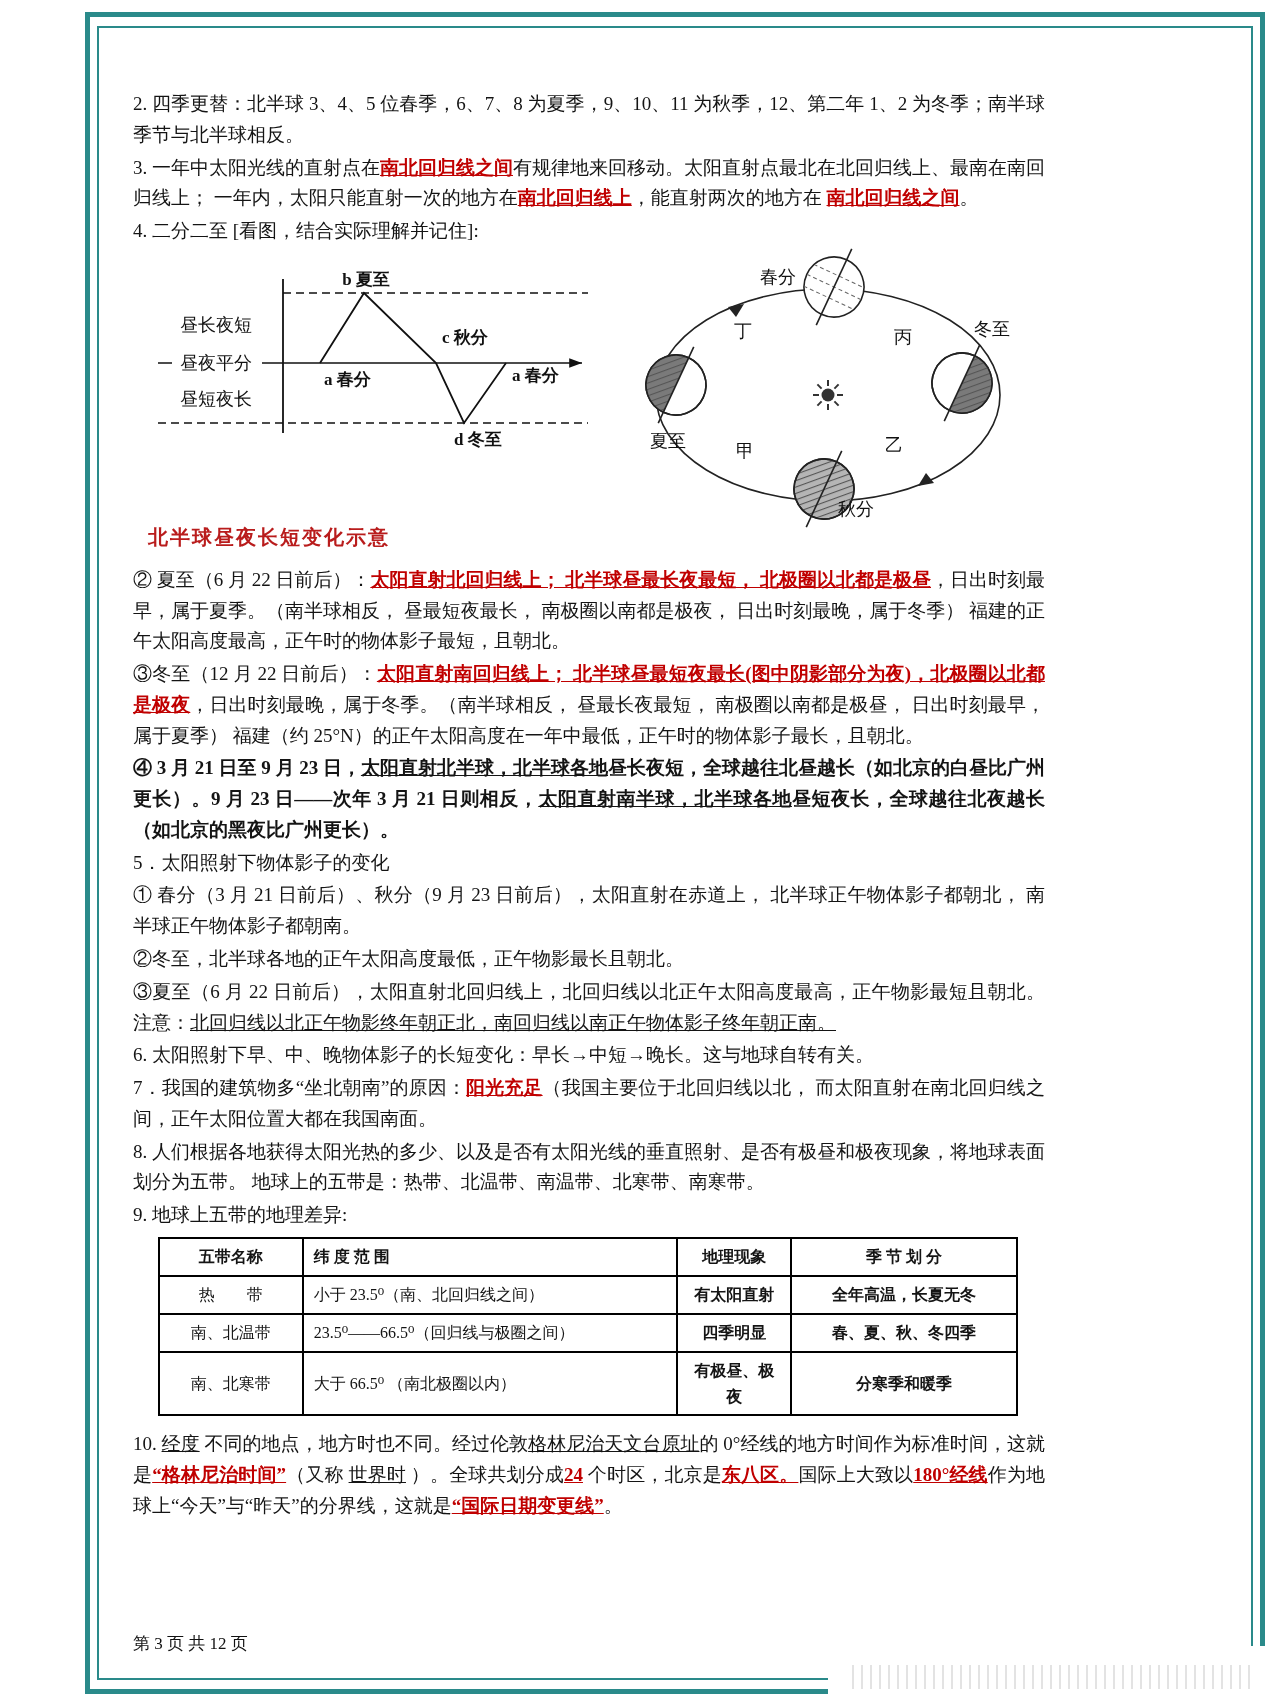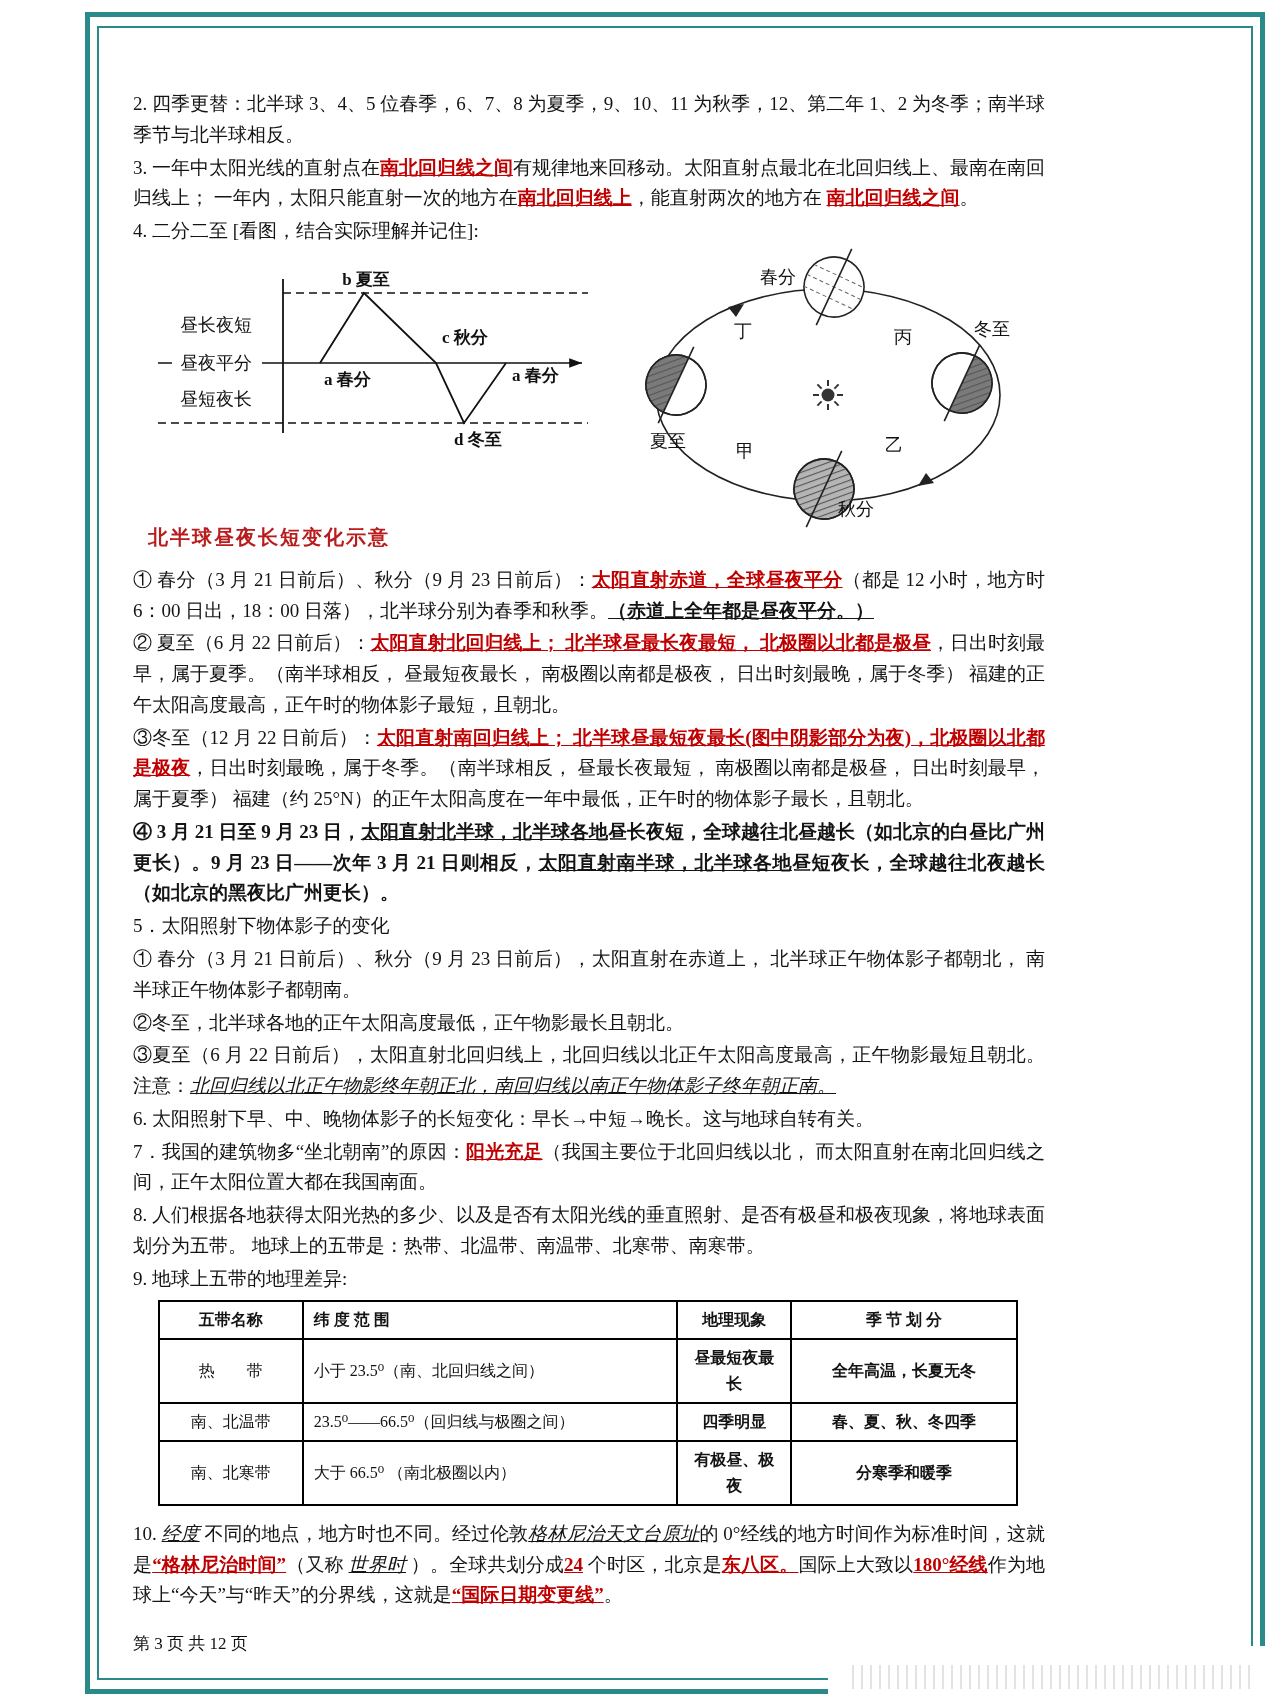--- a/index.html
+++ b/index.html
@@ -18,21 +18,21 @@
     border:2px solid #2a8a8a;box-sizing:border-box;
   }
   
   .content{
     position:absolute;left:133px;top:89px;width:912px;
     font-size:19px;line-height:1.62;text-align:justify;
   }
   .para{margin:0 0 2px 0;}
   .seg-n{}
   .seg-b{font-weight:bold;}
-  .seg-u{text-decoration:underline;font-style:italic;}
+  .seg-u{text-decoration:underline;}
   .seg-bu{font-weight:bold;text-decoration:underline;}
   .seg-ru{color:#c00000;font-weight:bold;text-decoration:underline;}
   
   .figures{display:flex;align-items:flex-start;margin:8px 0 10px 15px;height:300px;}
   .fig{margin:0;padding:0;}
   .fig-left{width:460px;margin-top:14px;}
   .fig-right{width:400px;margin-left:20px;margin-top:-12px;}
   .fig-caption{
     width:450px;font-weight:bold;font-size:20px;
     letter-spacing:2px;margin-top:2px;color:#b91c1c;
@@ -170,21 +170,20 @@
         <text x="228" y="272" text-anchor="middle" font-size="18">秋分</text>
         <text x="40" y="204" text-anchor="middle" font-size="18">夏至</text>
         <text x="115" y="94" text-anchor="middle" font-size="18">丁</text>
         <text x="275" y="100" text-anchor="middle" font-size="18">丙</text>
         <text x="117" y="214" text-anchor="middle" font-size="18">甲</text>
         <text x="266" y="208" text-anchor="middle" font-size="18">乙</text>
       </svg>
     </figure>
   </div>
 
-  <p class="para"><span class="seg-n">① 春分（3 月 21 日前后）、秋分（9 月 23 日前后）：</span><span class="seg-ru">太阳直射赤道，全球昼夜平分</span><span class="seg-n">（都是 12 小时，地方时 6：00 日出，18：00 日落），北半球分别为春季和秋季。</span><span class="seg-bu">（赤道上全年都是昼夜平分。）</span></p>
   <p class="para"><span class="seg-n">② 夏至（6 月 22 日前后）：</span><span class="seg-ru">太阳直射北回归线上；  北半球昼最长夜最短，  北极圈以北都是极昼</span><span class="seg-n">，日出时刻最早，属于夏季。（南半球相反，  昼最短夜最长，  南极圈以南都是极夜，  日出时刻最晚，属于冬季） 福建的正午太阳高度最高，正午时的物体影子最短，且朝北。</span></p>
   <p class="para"><span class="seg-n">③冬至（12 月 22 日前后）：</span><span class="seg-ru">太阳直射南回归线上；  北半球昼最短夜最长(图中阴影部分为夜)，北极圈以北都是极夜</span><span class="seg-n">，日出时刻最晚，属于冬季。（南半球相反，  昼最长夜最短，  南极圈以南都是极昼，  日出时刻最早，属于夏季）    福建（约 25°N）的正午太阳高度在一年中最低，正午时的物体影子最长，且朝北。</span></p>
   <p class="para"><span class="seg-b">④ 3 月 21 日至 9 月 23 日，</span><span class="seg-bu">太阳直射北半球，北半球各地</span><span class="seg-b">昼长夜短，全球越往北昼越长（如北京的白昼比广州更长）。9 月 23 日——次年 3 月 21 日则相反，</span><span class="seg-bu">太阳直射南半球，北半球各地</span><span class="seg-b">昼短夜长，全球越往北夜越长（如北京的黑夜比广州更长）。</span></p>
   <p class="para"><span class="seg-n">5．太阳照射下物体影子的变化</span></p>
   <p class="para"><span class="seg-n">① 春分（3 月 21 日前后）、秋分（9 月 23 日前后），太阳直射在赤道上，  北半球正午物体影子都朝北，  南半球正午物体影子都朝南。</span></p>
   <p class="para"><span class="seg-n">②冬至，北半球各地的正午太阳高度最低，正午物影最长且朝北。</span></p>
   <p class="para"><span class="seg-n">③夏至（6 月 22 日前后），太阳直射北回归线上，北回归线以北正午太阳高度最高，正午物影最短且朝北。注意：</span><span class="seg-u">北回归线以北正午物影终年朝正北，南回归线以南正午物体影子终年朝正南。</span></p>
   <p class="para"><span class="seg-n">6. 太阳照射下早、中、晚物体影子的长短变化：早长→中短→晚长。这与地球自转有关。</span></p>
   <p class="para"><span class="seg-n">7．我国的建筑物多“坐北朝南”的原因：</span><span class="seg-ru">阳光充足</span><span class="seg-n">（我国主要位于北回归线以北，  而太阳直射在南北回归线之间，正午太阳位置大都在我国南面。</span></p>
   <p class="para"><span class="seg-n">8. 人们根据各地获得太阳光热的多少、以及是否有太阳光线的垂直照射、是否有极昼和极夜现象，将地球表面划分为五带。  地球上的五带是：热带、北温带、南温带、北寒带、南寒带。</span></p>
@@ -196,21 +195,21 @@
         <th class="col0">五带名称</th>
         <th class="col1">纬  度  范  围</th>
         <th class="col2">地理现象</th>
         <th class="col3">季 节 划 分</th>
       </tr>
     </thead>
     <tbody>
         <tr>
           <td class="col0">热　　带</td>
           <td class="col1">小于 23.5⁰（南、北回归线之间）</td>
-          <td class="col2">昼最短夜最长</td>
+          <td class="col2">有太阳直射</td>
           <td class="col3">全年高温，长夏无冬</td>
         </tr>
         <tr>
           <td class="col0">南、北温带</td>
           <td class="col1">23.5⁰——66.5⁰（回归线与极圈之间）</td>
           <td class="col2">四季明显</td>
           <td class="col3">春、夏、秋、冬四季</td>
         </tr>
         <tr>
           <td class="col0">南、北寒带</td>

